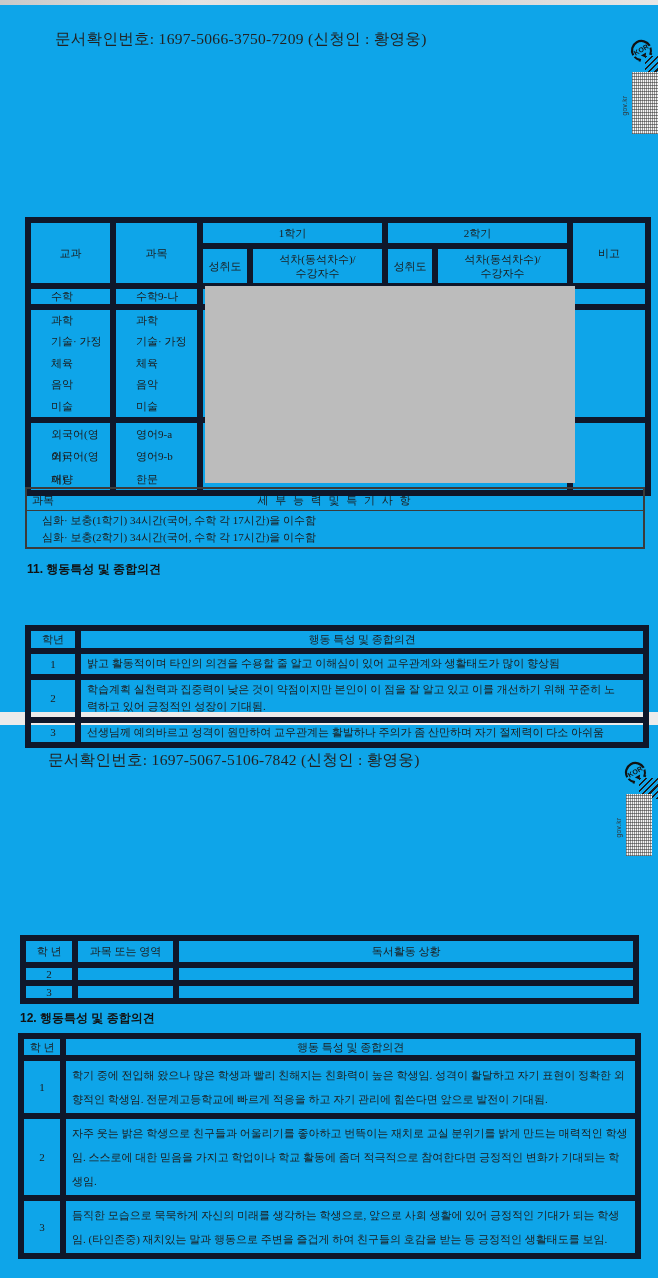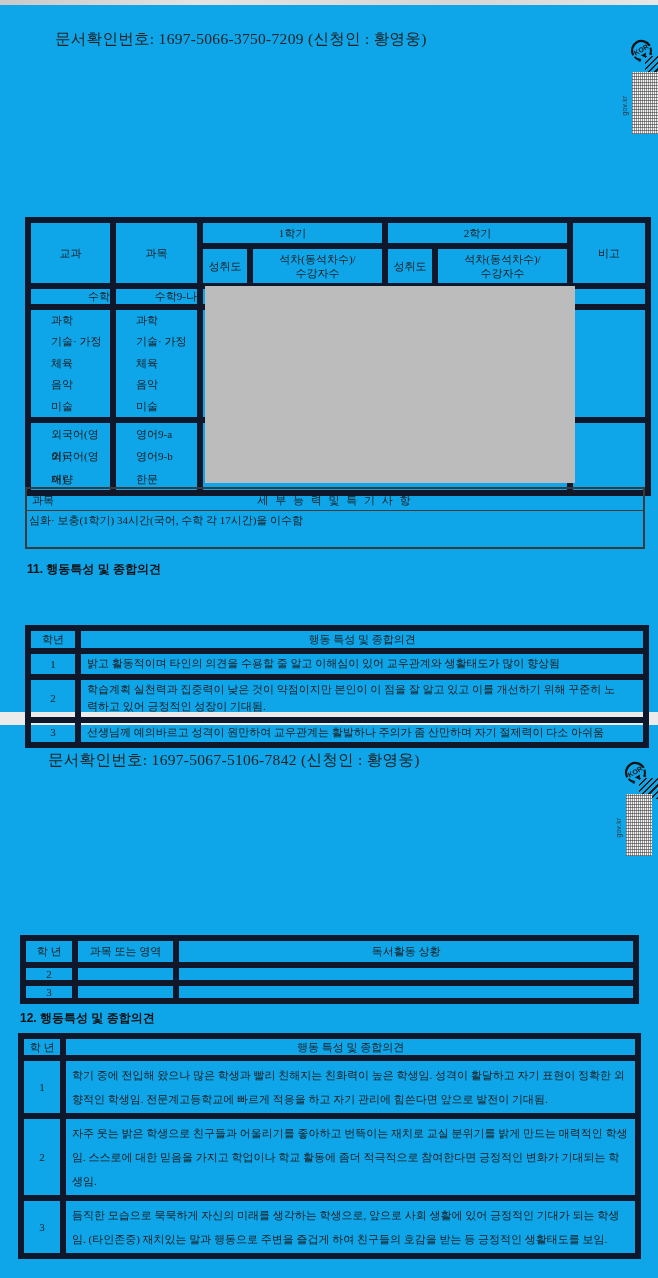--- a/index.html
+++ b/index.html
@@ -21,41 +21,41 @@
   .section-heading { position:absolute; font-family:"Liberation Sans","DejaVu Sans",sans-serif;
     font-size:12px; font-weight:bold; color:#111; }
   .heading-11 { left:27px; top:561px; }
   .heading-12 { left:20px; top:1010px; }
 
   table { position:absolute; border-collapse:collapse; table-layout:fixed;
     border:2px solid #3b3b3b; background:transparent; }
   th,td { border:6px solid #0f172a; font-size:11px; font-weight:normal;
     overflow:hidden; color:#1c1c1c; }
   th { text-align:center; vertical-align:middle; }
-  td.lbl { text-align:right; padding-left:20px; vertical-align:middle; }
+  td.lbl { text-align:left; padding-left:20px; vertical-align:middle; }
   td.center { text-align:center; vertical-align:middle; }
   td.multi { vertical-align:top; padding-left:20px; }
   .line21 { height:21.4px; line-height:21.4px; }
   .line22 { height:22.3px; line-height:22.3px; }
 
   
   .t-grades { left:25px; top:217px; width:620px; }
   .t-grades tr.h1 th { height:26px; }
   .t-grades tr.h2 th { height:40px; line-height:14px; }
   .t-grades tr.rA td { height:20px; }
   .t-grades tr.rB td { height:107px; }
   .t-grades tr.rC td { height:67px; }
 
   
   .t-detail { position:absolute; left:25px; top:487px; width:620px; border:2px solid #3b3b3b; }
   .t-detail .hd { position:relative; height:22px; border-bottom:1px solid #3b3b3b;
     font-size:11px; line-height:22px; }
   .t-detail .hd .left { position:absolute; left:5px; top:0; }
   .t-detail .hd .title { display:block; text-align:center; letter-spacing:2px; }
-  .t-detail .bd { height:36px; padding:1px 0 0 2px; font-size:11px; }
+  .t-detail .bd { height:36px; padding:1px 0 0 15px; font-size:11px; }
   .t-detail .bd div { line-height:17px; }
 
   
   .t-op11 { left:25px; top:583px; width:618px;margin-top:42px; }
   .t-op11 tr.h th { height:23px; }
   .t-op11 tr.r1 td { height:24px; }
   .t-op11 tr.r2 td { height:38px; }
   .t-op11 tr.r3 td { height:25px; }
   .t-op11 td.txt { padding:1px 24px 1px 6px; line-height:17.5px; vertical-align:middle; }
 
@@ -190,20 +190,21 @@
 
   <div class="redaction"></div>
 
   <div class="t-detail">
     <div class="hd">
       <span class="left">과목</span>
       <span class="title">세 부 능 력 및 특 기 사 항</span>
     </div>
     <div class="bd">
       <div>심화· 보충(1학기) 34시간(국어, 수학 각 17시간)을 이수함</div>
+      <div>심화· 보충(2학기) 34시간(국어, 수학 각 17시간)을 이수함</div>
     </div>
   </div>
 
   <div class="section-heading heading-11">11. 행동특성 및 종합의견</div>
   <table class="t-op11">
     <colgroup>
         <col style="width:50px">
         <col style="width:568px">
       </colgroup>
     <tbody>

